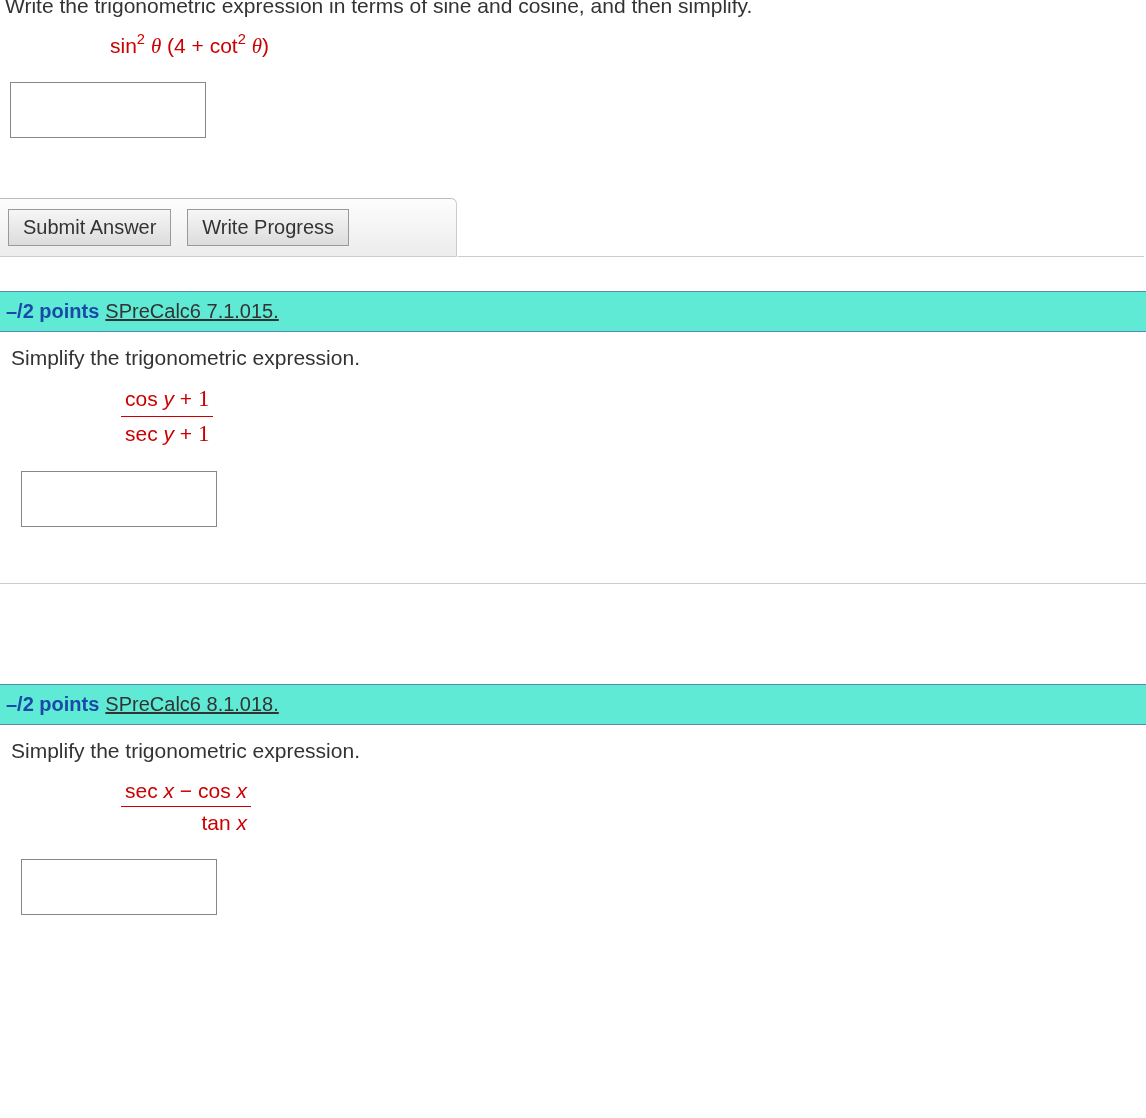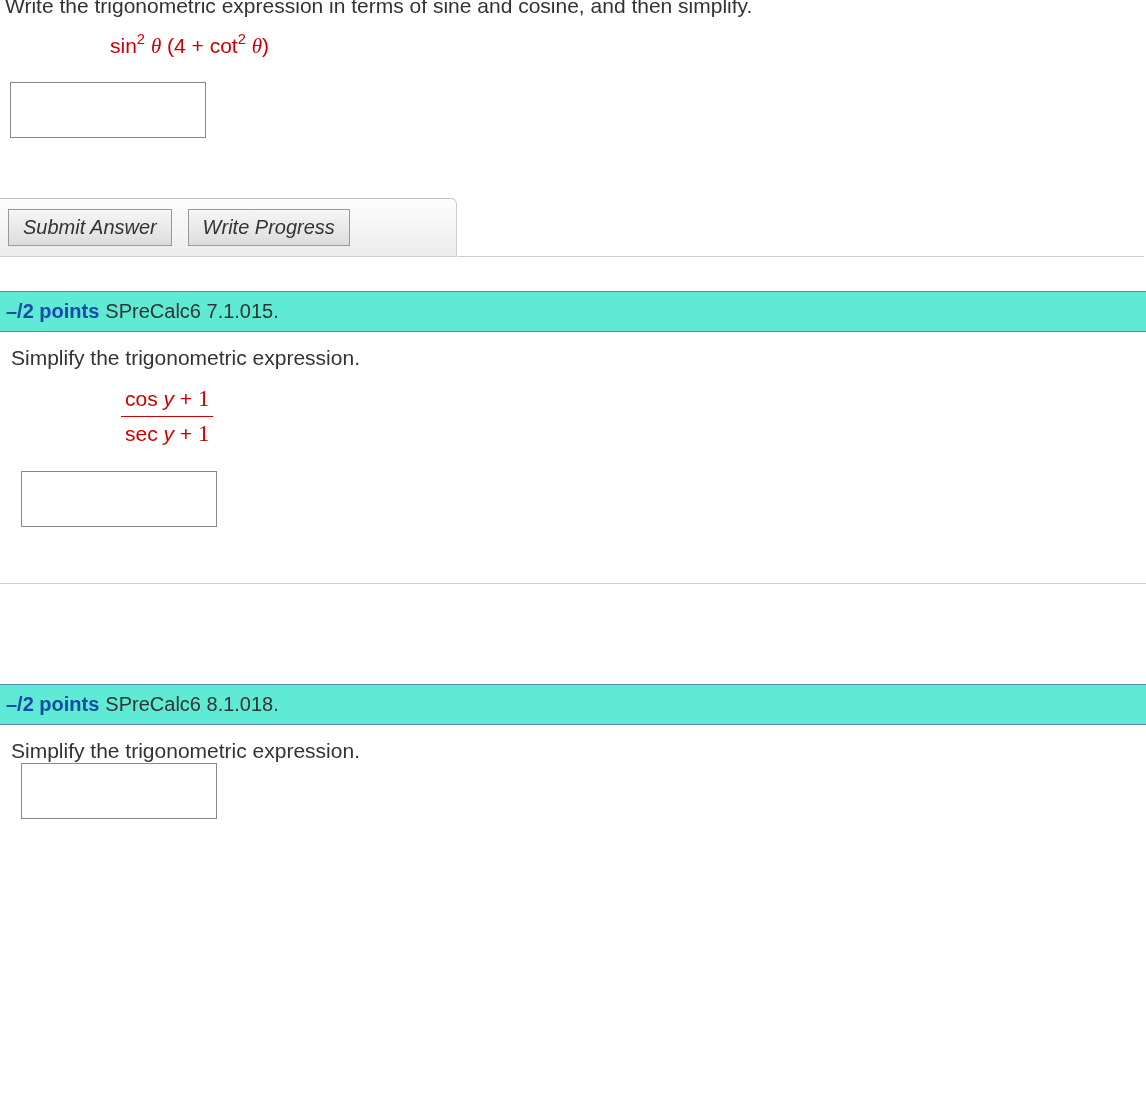--- a/index.html
+++ b/index.html
@@ -52,33 +52,32 @@
     border-bottom:1px solid #ccc;
   }
   button.webassign-btn {
     font-family: Arial, sans-serif;
     font-size: 20px;
     background: linear-gradient(#f6f6f6,#dcdcdc);
     border: 1px solid #999;
     padding: 6px 14px;
     margin-right: 10px;
     color: #333;
-    font-style: italic;
   }
   .header-bar {
     background: #5eead4;
     border-top: 1px solid #5a89b8;
     border-bottom: 1px solid #5a89b8;
     padding: 8px 8px 8px 6px;
     font-size: 20px;
     display: flex;
     align-items: center;
   }
   .header-bar .pts { color: #1a4aa8; font-weight: bold; }
-  .header-bar .ref { color: #333; margin-left: 6px; }
+  .header-bar .ref { color: #333; margin-left: 6px; text-decoration: underline; }
   .q-block { padding: 14px 14px 0 5px; margin-left: 6px; }
   .frac {
     display: inline-block;
     text-align: center;
     vertical-align: middle;
     font-family: Verdana, Arial, sans-serif;
   }
   .frac .num {
     display: block;
     border-bottom: 1.5px solid #c00;
@@ -142,17 +141,27 @@
 
 
 <div class="header-bar">
 
   <span class="pts">–/2 points</span>
   <span class="ref">SPreCalc6 8.1.018.</span>
 </div>
 
 <div class="q-block">
   <div>Simplify the trigonometric expression.</div>
+  <div class="expr">
+    <span class="frac">
+      <span class="num">
+        <span>sec </span><span class="var">x</span><span> − cos </span><span class="var">x</span>
+      </span>
+      <span class="den">
+        <span>tan </span><span class="var">x</span>
+      </span>
+    </span>
+  </div>
   <input class="answer-box" value="" style="">
 </div>
 
 
 
 
 </body></html>

